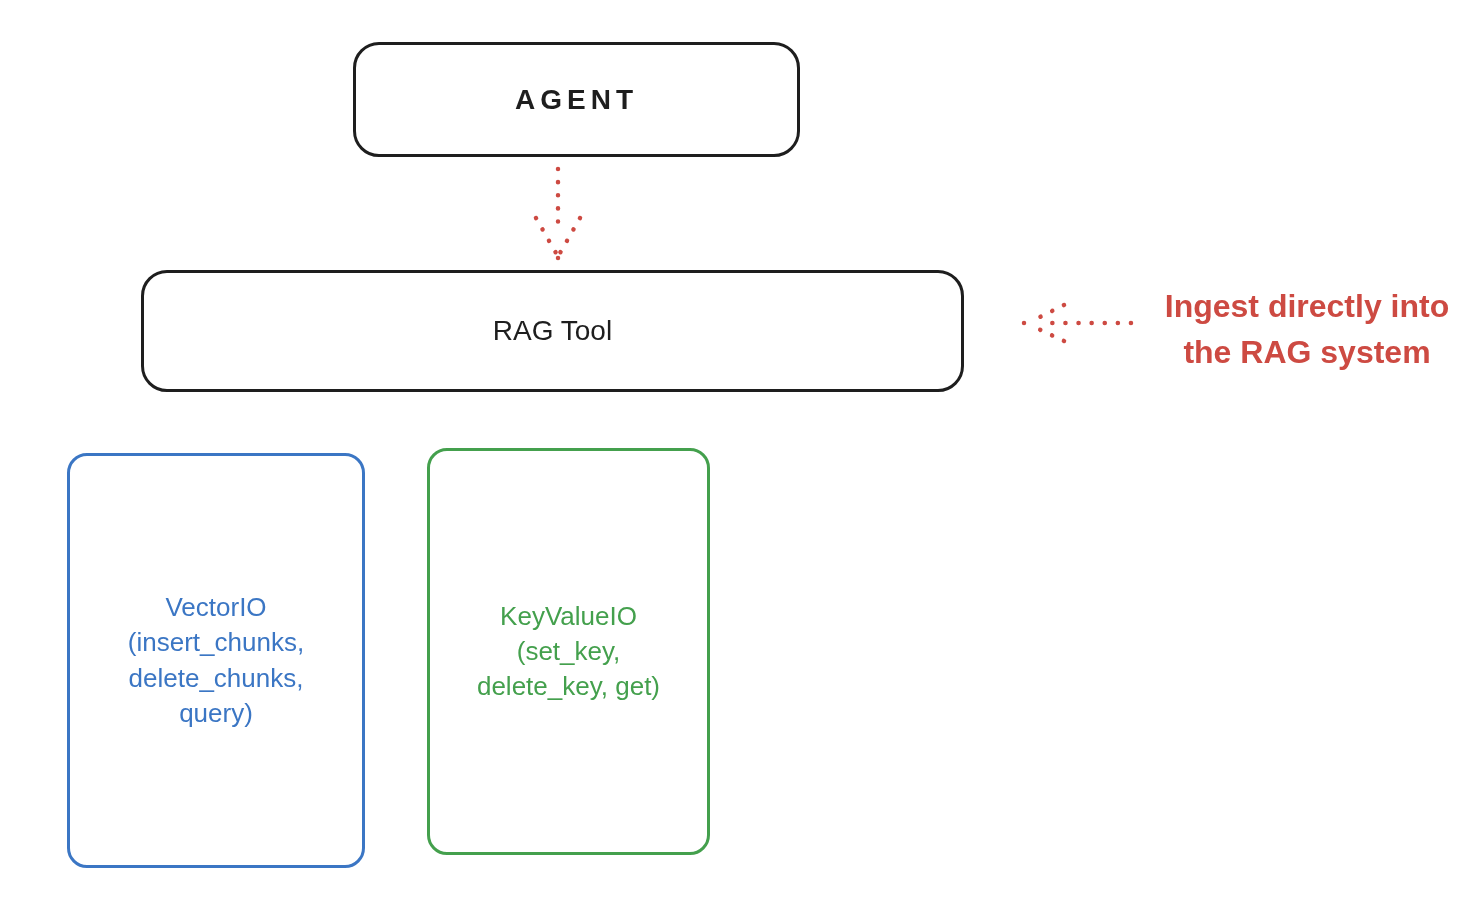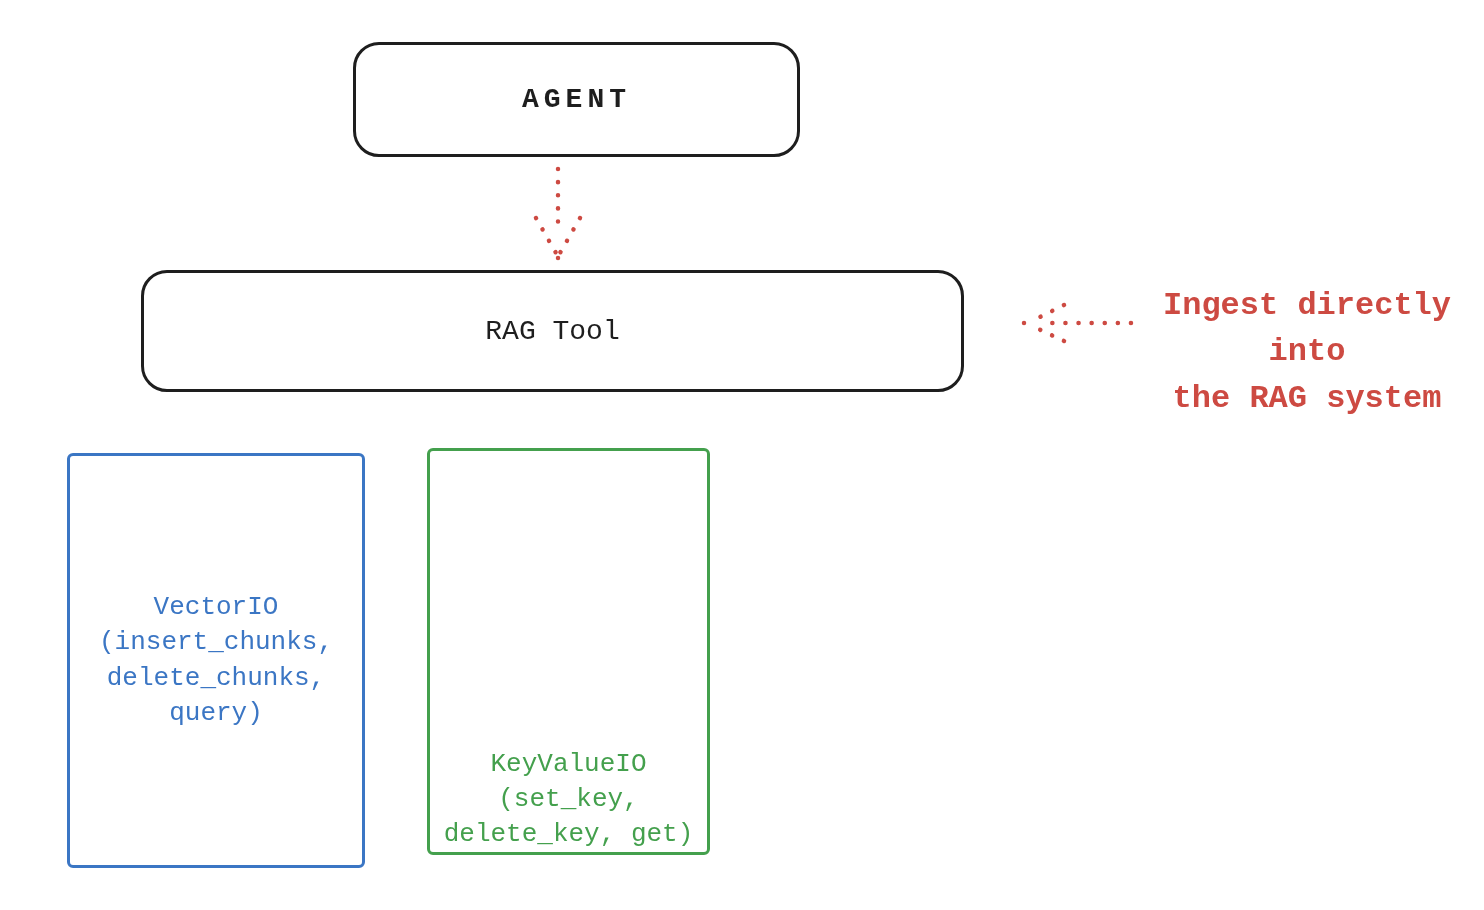--- a/index.html
+++ b/index.html
@@ -1,21 +1,21 @@
 <!DOCTYPE html>
 <html style="--background: #ffffff; --ink: #1e1e1e; --red: #cd4a42; --blue: #3b76c4; --green: #44a04d; --purple: #9b46c8;"><head>
 <meta charset="utf-8">
 <style>
   html, body { margin: 0; padding: 0; background: #ffffff; }
   .canvas {
     position: relative;
     width: 1484px;
     height: 910px;
     background: var(--background, #ffffff);
-    font-family: Liberation Mono, monospace;
+    font-family: Liberation Sans, sans-serif;
     overflow: hidden;
   }
   .box {
     position: absolute;
     background: #ffffff;
     border: 3.5px solid var(--ink, #1e1e1e);
     display: flex;
     align-items: center;
     justify-content: center;
     box-sizing: border-box;
@@ -27,28 +27,28 @@
   }
   #agent-box {
     left: 353px; top: 42px; width: 447px; height: 115px;
     letter-spacing: 5px;
     font-weight: bold;
   }
   #rag-box {
     left: 141px; top: 270px; width: 823px; height: 122px;
   }
   .backend-box {
-    border-radius: 6px;
+    border-radius: 20px;
     flex-direction: column;
     text-align: center;
     font-size: 26px;
     line-height: 1.35;
   }
   #backend-vector   { left: 67px;  top: 453px; width: 298px; height: 415px; }
-  #backend-keyvalue { left: 427px; top: 448px; width: 283px; height: 407px; justify-content: flex-end; }
+  #backend-keyvalue { left: 427px; top: 448px; width: 283px; height: 407px; }
   #backend-relational { left: 783px; top: 448px; width: 284px; height: 409px; }
   .backend-title { white-space: pre-line; }
   .backend-index { margin-top: 38px; }
   .annotation {
     position: absolute;
     left: 1140px; top: 283px; width: 334px;
     color: var(--red, #cd4a42);
     font-size: 32px;
     font-weight: bold;
     line-height: 1.45;

